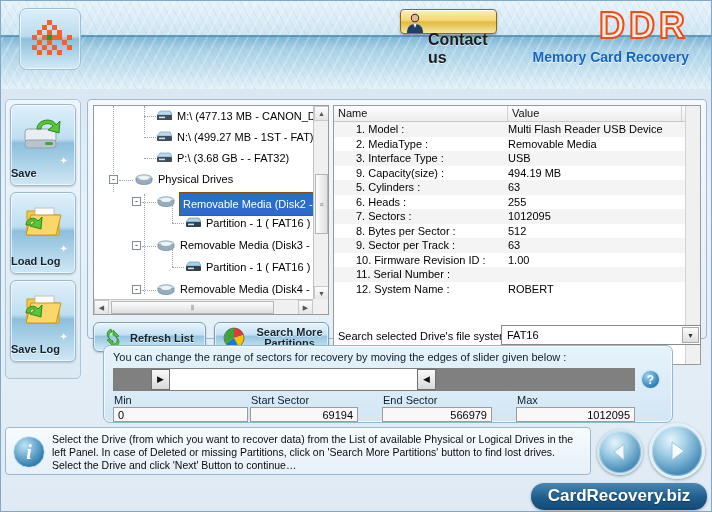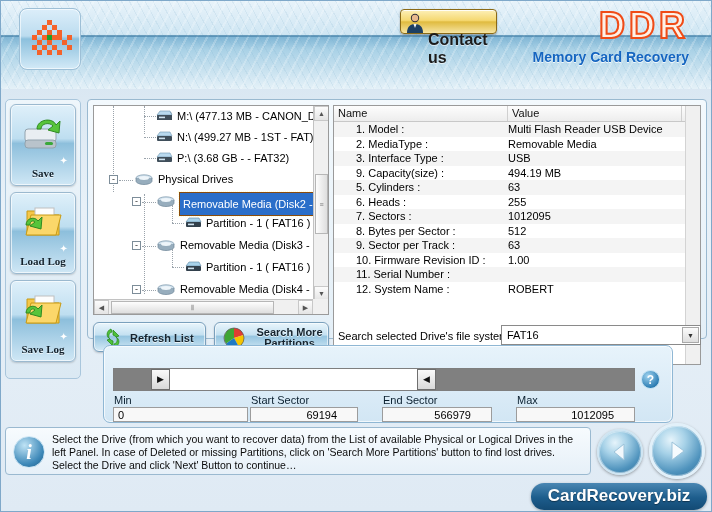--- a/index.html
+++ b/index.html
@@ -81,24 +81,23 @@
   }
   .sbtn {
     position:relative; width:66px; height:82px; margin-bottom:6px;
     border:1px solid #9bb9cf; border-radius:6px;
     background: linear-gradient(180deg,#dff0fa 0%,#bedef0 42%,#8dbfdc 48%,#cfe7f5 100%);
     box-shadow: inset 0 0 0 1px rgba(255,255,255,.65), 0 1px 2px rgba(0,0,0,.18);
     cursor:pointer; overflow:hidden;
   }
   .sbtn .glyph { position:absolute; left:50%; top:8px; transform:translateX(-50%); }
   .sbtn .lbl {
-    position:absolute; left:0; right:0; bottom:6px; text-align:center;
+    position:absolute; left:0; right:0; bottom:6px; 
     font-size:11px; font-weight:bold; color:#12212c;
     text-shadow:0 1px 0 rgba(255,255,255,.75);
-    font-family:Liberation Serif, serif;
   }
   .sbtn .spark { position:absolute; right:7px; bottom:19px; color:#fff; font-size:10px; }
 
   
   .mainpanel {
     position:absolute; left:86px; top:10px; width:620px; height:240px;
     border:1px solid #9ab9d0; border-radius:4px;
     background:linear-gradient(180deg,#f3f9fd,#e4eff7);
     padding:5px;
   }
@@ -232,21 +231,21 @@
     color:#fff; font-size:12px; font-weight:bold; text-align:center; line-height:18px;
     cursor:pointer;
   }
   .fieldset { position:absolute; top:48px; height:28px; }
   .fieldset .cap { position:absolute; left:1px; top:0; font-size:11px; color:#0b2030; }
   .fieldset .inp {
     position:absolute; left:0; top:13px; height:15px; width:100%;
     border:1px solid #9c9c9c; background:#f8f8f8; font-size:11px; color:#000;
     display:flex; align-items:center;
   }
-  .inp.right { justify-content:flex-end; padding-right:20px; }
+  .inp.right { justify-content:flex-end; padding-right:4px; }
   .inp.left { justify-content:flex-start; padding-left:4px; }
 
   
   .statusbar {
     position:absolute; left:4px; top:338px; width:586px; height:48px;
     border:1px solid #9ab9d0; border-radius:4px;
     background:linear-gradient(180deg,#f7fbfe,#e6f0f8);
   }
   .infoicon {
     position:absolute; left:7px; top:8px; width:32px; height:32px; border-radius:50%;
@@ -581,20 +580,21 @@
         <div class="fslabel">Search selected Drive's file system as:</div>
 
         <div class="fsselect">
           <span class="val">FAT16</span>
           <span class="arrow">▼</span>
         </div>
       </div>
     </div>
 
     <div class="sliderpanel">
+      <div class="sp-title">You can change the range of sectors for recovery by moving the edges of slider given below :</div>
 
       <div class="slider">
         <div class="left-fill"></div>
         <div class="handle-l">▶</div>
         <div class="mid"></div>
         <div class="handle-r">◀</div>
         <div class="right-fill"></div>
       </div>
       <div class="helpbtn">?</div>
 

